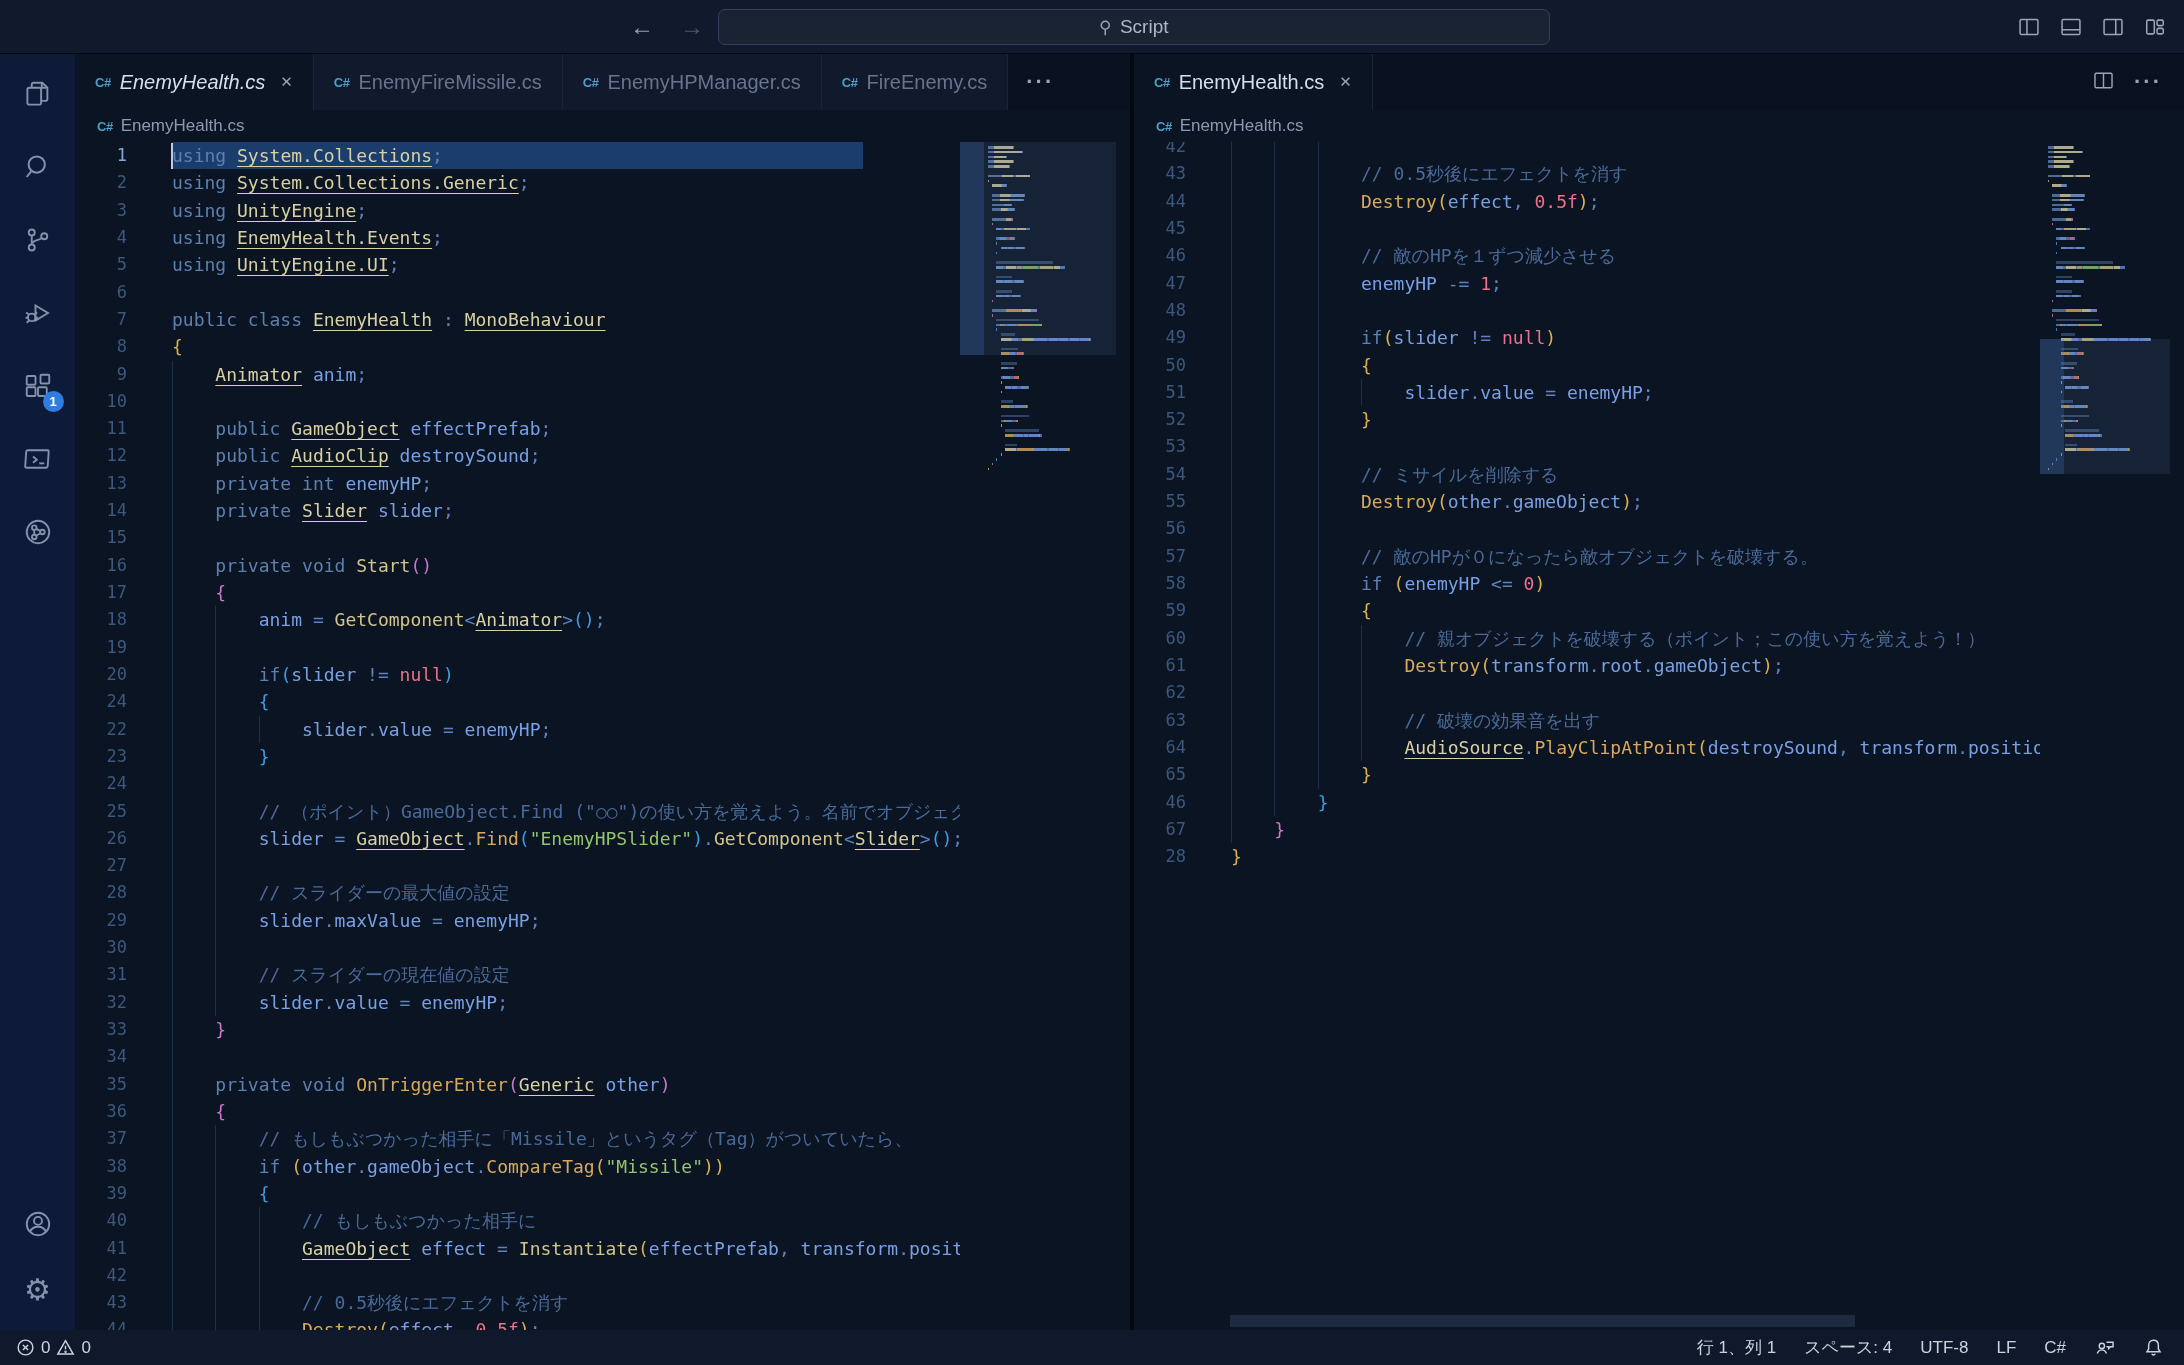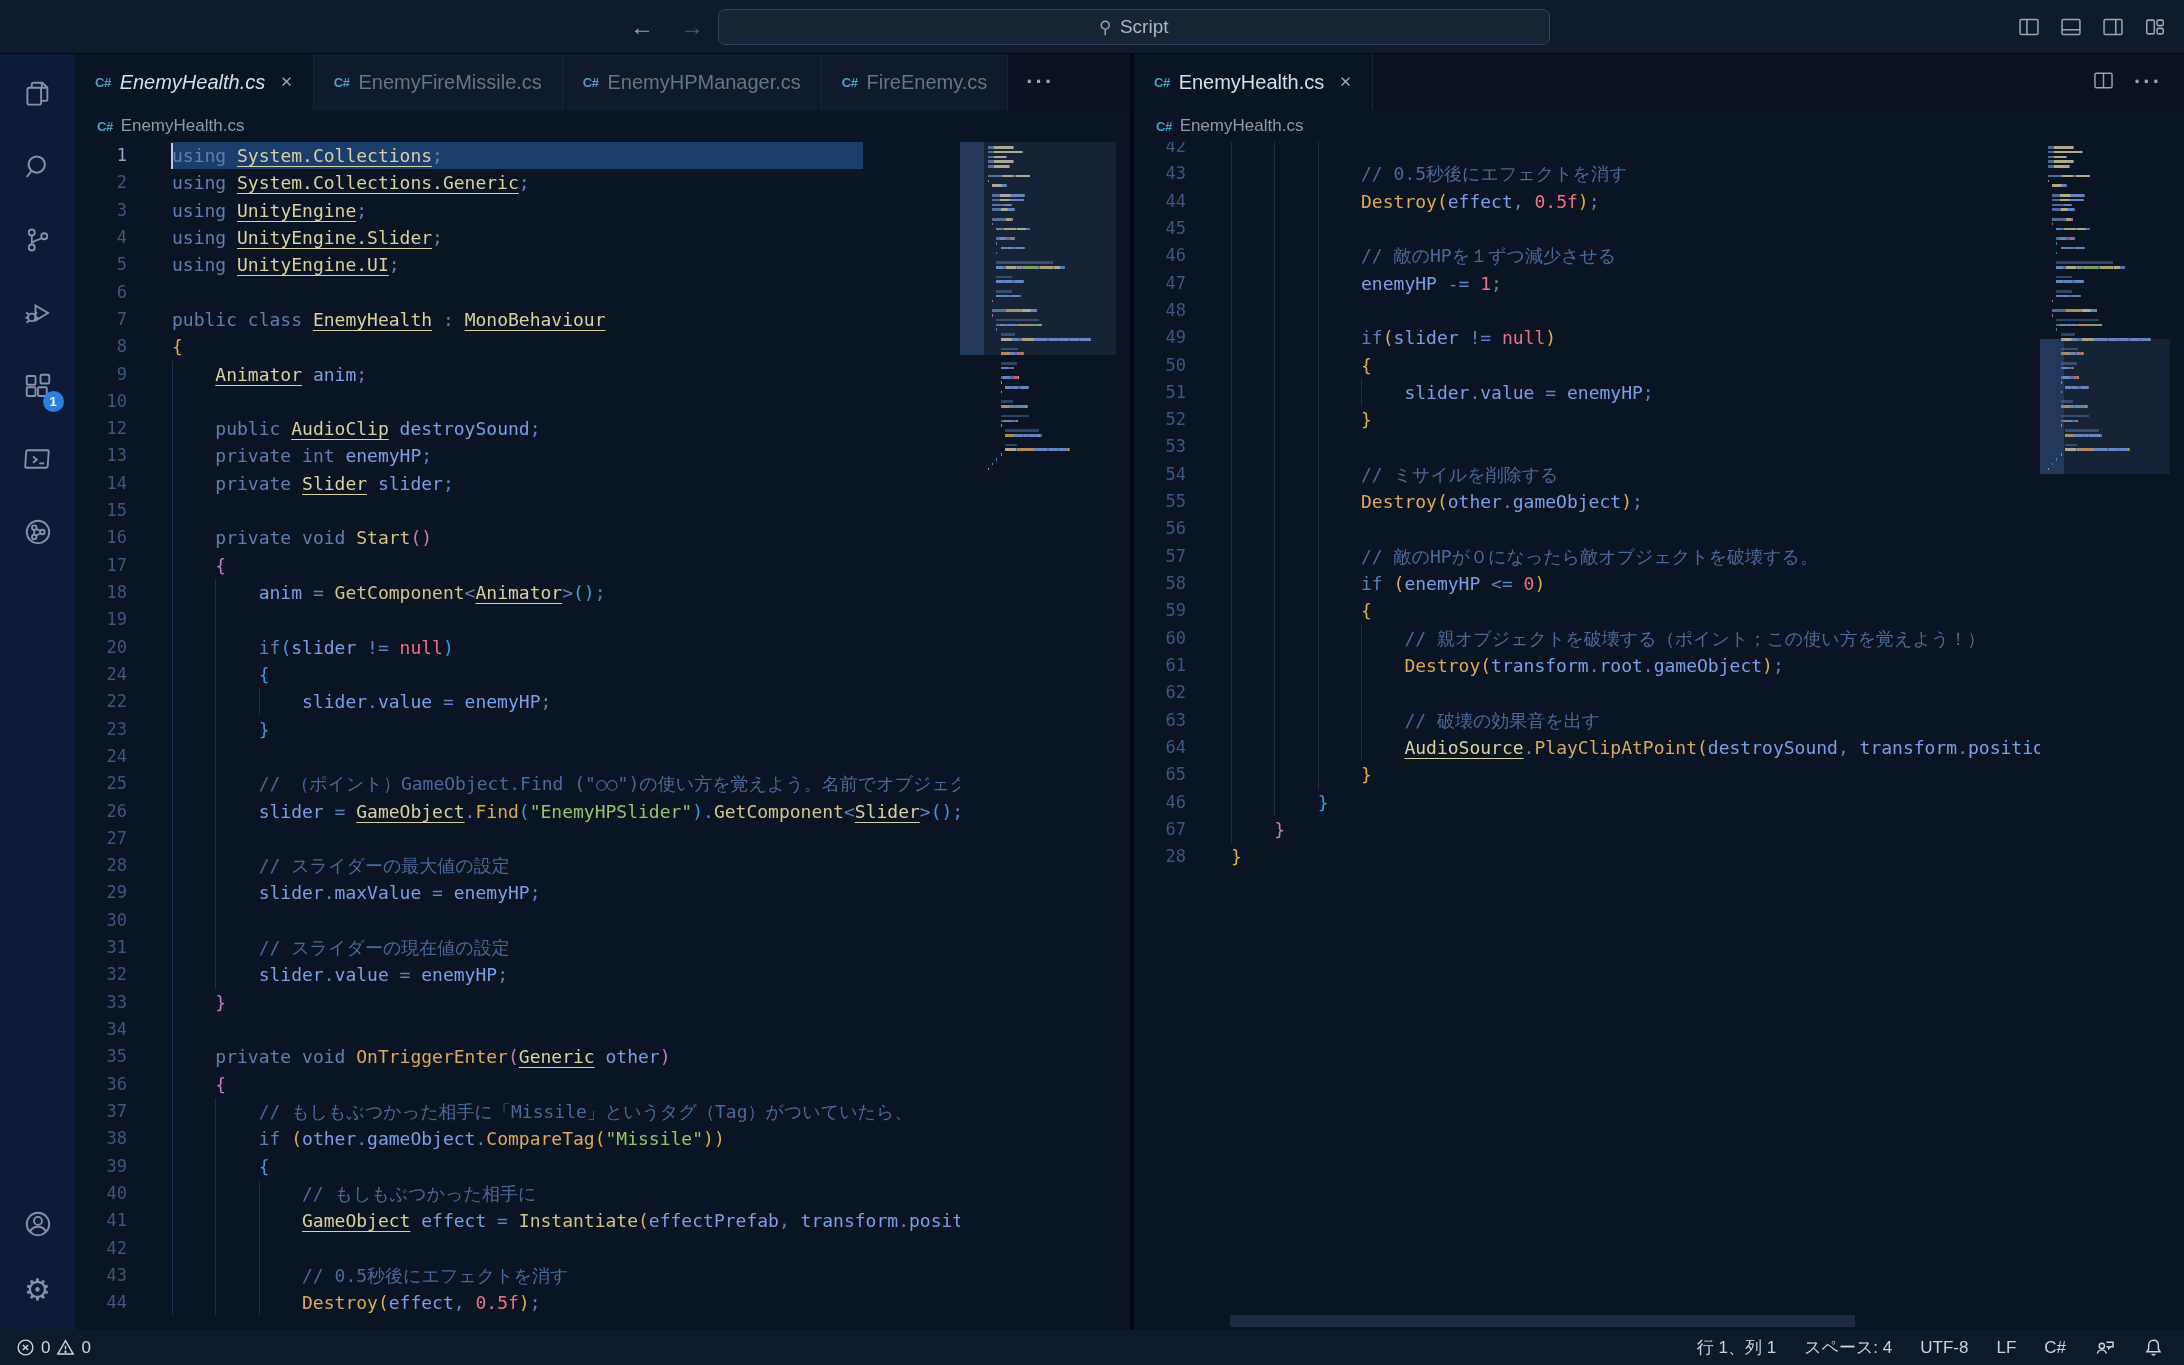--- a/index.html
+++ b/index.html
@@ -226,27 +226,28 @@
         </div>
       <div class="breadcrumb">
         <span class="cs-icon">C#</span>
         <span>EnemyHealth.cs</span>
       </div>
       <div class="editor-body">
         <div class="rows" style="margin-top: 0px;">
             <div class="row hl"><div class="hlbg" style="left: 97px; width: 691px;"></div><div class="cursor" style="left: 95.5px; top: 1px;"></div><span class="gutter">1</span><span class="code" style="left: 97px;"><span class="tk-kw">using </span><span class="tk-type">System.Collections</span><span class="tk-op">;</span></span></div>
             <div class="row"><span class="gutter">2</span><span class="code" style="left: 97px;"><span class="tk-kw">using </span><span class="tk-type">System.Collections.Generic</span><span class="tk-op">;</span></span></div>
             <div class="row"><span class="gutter">3</span><span class="code" style="left: 97px;"><span class="tk-kw">using </span><span class="tk-type">UnityEngine</span><span class="tk-op">;</span></span></div>
-            <div class="row"><span class="gutter">4</span><span class="code" style="left: 97px;"><span class="tk-kw">using </span><span class="tk-type">UnityEngine.Slider</span><span class="tk-op">;</span></span></div>
+            <div class="row"><span class="gutter">4</span><span class="code" style="left: 97px;"><span class="tk-kw">using </span><span class="tk-type">EnemyHealth.Events</span><span class="tk-op">;</span></span></div>
             <div class="row"><span class="gutter">5</span><span class="code" style="left: 97px;"><span class="tk-kw">using </span><span class="tk-type">UnityEngine.UI</span><span class="tk-op">;</span></span></div>
             <div class="row"><span class="gutter">6</span></div>
             <div class="row"><span class="gutter">7</span><span class="code" style="left: 97px;"><span class="tk-kw">public class </span><span class="tk-type">EnemyHealth</span><span class="tk-op"> : </span><span class="tk-type">MonoBehaviour</span></span></div>
             <div class="row"><span class="gutter">8</span><span class="code" style="left: 97px;"><span class="tk-p1">{</span></span></div>
             <div class="row"><span class="guide" style="left: 97px;"></span><span class="gutter">9</span><span class="code" style="left: 140.348px;"><span class="tk-type">Animator</span><span class="tk-txt"> </span><span class="tk-var">anim</span><span class="tk-op">;</span></span></div>
             <div class="row"><span class="guide" style="left: 97px;"></span><span class="gutter">10</span></div>
+            <div class="row"><span class="guide" style="left: 97px;"></span><span class="gutter">11</span><span class="code" style="left: 140.348px;"><span class="tk-kw">public </span><span class="tk-type">GameObject</span><span class="tk-txt"> </span><span class="tk-var">effectPrefab</span><span class="tk-op">;</span></span></div>
             <div class="row"><span class="guide" style="left: 97px;"></span><span class="gutter">12</span><span class="code" style="left: 140.348px;"><span class="tk-kw">public </span><span class="tk-type">AudioClip</span><span class="tk-txt"> </span><span class="tk-var">destroySound</span><span class="tk-op">;</span></span></div>
             <div class="row"><span class="guide" style="left: 97px;"></span><span class="gutter">13</span><span class="code" style="left: 140.348px;"><span class="tk-kw">private int </span><span class="tk-var">enemyHP</span><span class="tk-op">;</span></span></div>
             <div class="row"><span class="guide" style="left: 97px;"></span><span class="gutter">14</span><span class="code" style="left: 140.348px;"><span class="tk-kw">private </span><span class="tk-type">Slider</span><span class="tk-txt"> </span><span class="tk-var">slider</span><span class="tk-op">;</span></span></div>
             <div class="row"><span class="guide" style="left: 97px;"></span><span class="gutter">15</span></div>
             <div class="row"><span class="guide" style="left: 97px;"></span><span class="gutter">16</span><span class="code" style="left: 140.348px;"><span class="tk-kw">private void </span><span class="tk-fn2">Start</span><span class="tk-p2">()</span></span></div>
             <div class="row"><span class="guide" style="left: 97px;"></span><span class="gutter">17</span><span class="code" style="left: 140.348px;"><span class="tk-p2">{</span></span></div>
             <div class="row"><span class="guide" style="left: 97px;"></span><span class="guide" style="left: 140.348px;"></span><span class="gutter">18</span><span class="code" style="left: 183.696px;"><span class="tk-var">anim</span><span class="tk-op"> = </span><span class="tk-fn2">GetComponent</span><span class="tk-op">&lt;</span><span class="tk-type">Animator</span><span class="tk-op">&gt;</span><span class="tk-p3">()</span><span class="tk-op">;</span></span></div>
             <div class="row"><span class="guide" style="left: 97px;"></span><span class="guide" style="left: 140.348px;"></span><span class="gutter">19</span></div>
             <div class="row"><span class="guide" style="left: 97px;"></span><span class="guide" style="left: 140.348px;"></span><span class="gutter">20</span><span class="code" style="left: 183.696px;"><span class="tk-kw">if</span><span class="tk-p3">(</span><span class="tk-var">slider</span><span class="tk-op"> != </span><span class="tk-num">null</span><span class="tk-p3">)</span></span></div>
             <div class="row"><span class="guide" style="left: 97px;"></span><span class="guide" style="left: 140.348px;"></span><span class="gutter">24</span><span class="code" style="left: 183.696px;"><span class="tk-p3">{</span></span></div>

